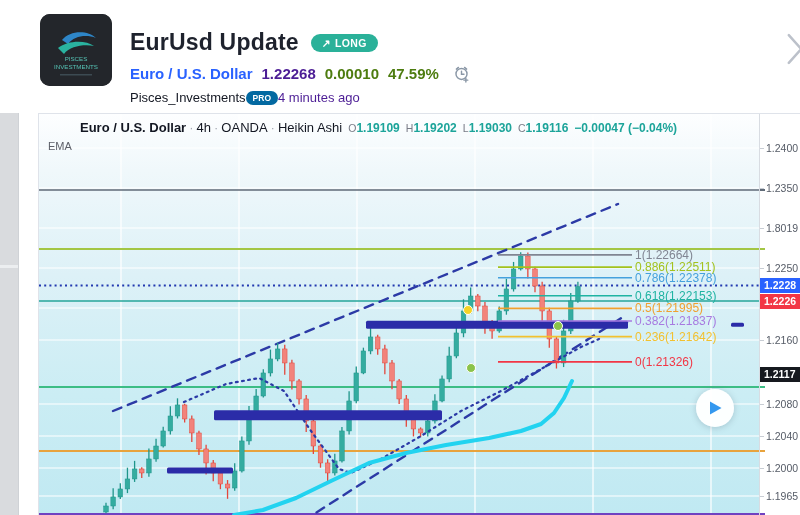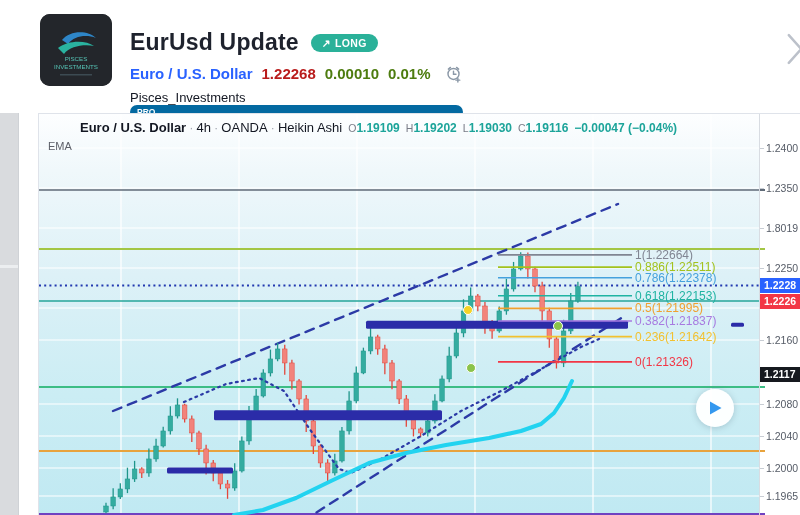--- a/index.html
+++ b/index.html
@@ -8,23 +8,23 @@
   #left-strip{position:absolute;left:0;top:113px;width:18px;height:402px;background:#d9dbde;border-right:1px solid #cfd2d6;}
   #left-strip .seg{position:absolute;left:0;top:152px;width:100%;height:3px;background:#eceef0;}
   #hdr{position:absolute;left:40px;top:12px;right:0;height:100px;}
   #avatar{position:absolute;left:0;top:2px;width:72px;height:72px;border-radius:10px;overflow:hidden;background:#23262b;}
   #hdr-main{position:absolute;left:90px;top:2px;margin-top:15px;}
   #title-row{display:flex;align-items:center;gap:12px;}
   #page-title{font-size:23px;font-weight:600;color:#1e222d;letter-spacing:.2px;}
   #long-badge{display:inline-flex;align-items:center;gap:4px;background:#2ab199;color:#fff;font-size:10.5px;font-weight:700;border-radius:11px;padding:3px 11px;letter-spacing:.4px;}
   #quote-row{display:flex;align-items:center;gap:9px;margin-top:8px;font-size:15px;font-weight:700;}
   .lnk{color:#2962ff;}
-  #quote-price{color:#b91c1c;}
+  #quote-price{color:#4c1d95;}
   .grn{color:#4d7c0f;}
-  #author-row{display:flex;margin-top:7px;font-size:13px;color:#131722;flex-direction:column;}
+  #author-row{display:flex;align-items:center;margin-top:7px;font-size:13px;color:#131722;}
   #pro-badge{background:#0369a1;color:#fff;font-size:8.5px;font-weight:700;border-radius:8px;padding:2px 7px;}
   #time-ago{color:#4c1d95;}
   #chevron-right{position:absolute;right:-6px;top:20px;width:22px;height:34px;color:#bcc1ca;}
   
   #card{position:absolute;left:38px;top:113px;width:762px;height:402px;border-top:1px solid #dfe3ea;border-left:1px solid #dfe3ea;background:#fff;}
   #plot{position:absolute;left:0;top:0;width:720px;height:402px;
         background:linear-gradient(180deg,#fdfeff 0%,#f0f8fb 14%,#ddf1f7 40%,#cbedf4 70%,#c0e9f2 100%);}
   #plot-svg{position:absolute;left:0;top:0;}
   #legend{position:absolute;left:9px;top:6px;font-size:13px;color:#131722;white-space:nowrap;padding-left:32px;}
   #legend .sep{color:#a6a9b3;padding:0 3px;}
@@ -61,21 +61,21 @@
         <span id="page-title">EurUsd Update</span>
         <span id="long-badge">
           <span>↗</span>
           <span>LONG</span>
         </span>
       </div>
       <div id="quote-row">
         <span class="lnk">Euro / U.S. Dollar</span>
         <span id="quote-price">1.22268</span>
         <span class="grn">0.00010</span>
-        <span class="grn">0.01%</span>
+        <span class="grn">47.59%</span>
         <svg width="19" height="19" viewBox="0 0 20 20" style="margin-left:4px;">
           <g fill="none" stroke="#8b98a7" stroke-width="1.5" stroke-linecap="round">
             <circle cx="10" cy="10.5" r="5.8"></circle>
             <path d="M10 7.5 v3.2 h2.6"></path>
             <path d="M4.6 5.4 L6.8 3.6"></path>
             <path d="M15.4 5.4 L13.2 3.6"></path>
             <path d="M14.6 15 v4 M12.6 17 h4"></path>
           </g>
         </svg>
       </div>

